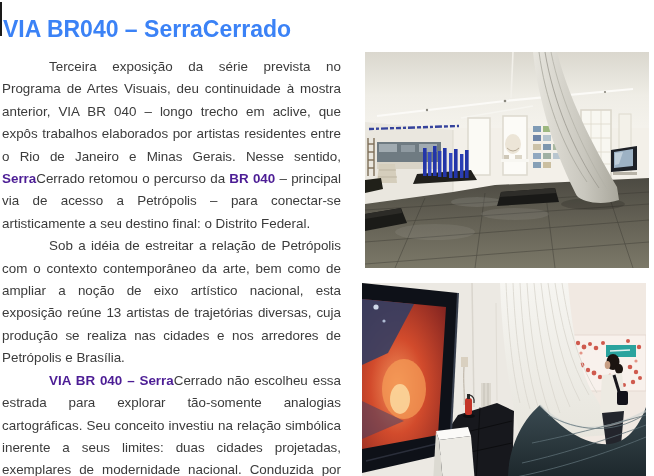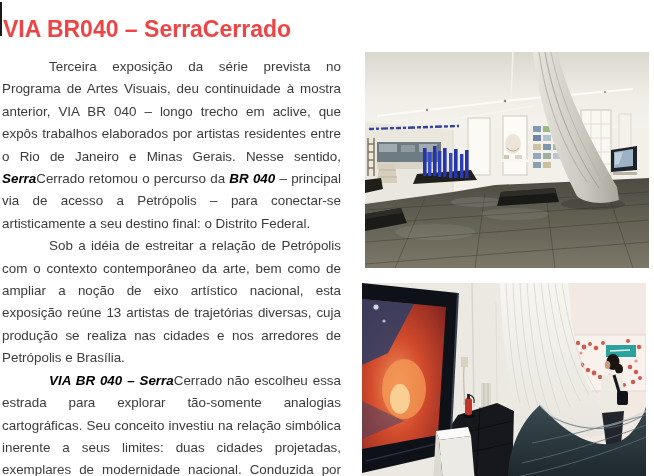--- a/index.html
+++ b/index.html
@@ -3,28 +3,28 @@
 <meta charset="utf-8">
 <style>
   html,body{margin:0;padding:0;}
   body{
     width:654px;height:476px;background:#ffffff;overflow:hidden;position:relative;
     font-family:"Liberation Sans", sans-serif;
   }
   .cursor{position:absolute;left:0;top:2px;width:2px;height:34px;background:#1a1a1a;}
   .doc-title{
     position:absolute;left:3px;top:1px;width:400px;
-    font-size:23px;font-weight:bold;color:#ef4444;letter-spacing:0;
+    font-size:23px;font-weight:bold;color:#3b82f6;letter-spacing:0;
   }
   .text-col{
     position:absolute;left:2px;top:56px;width:339px;
     font-size:13.4px;line-height:22.4px;color:#3b3b3b;text-align:justify;
   }
   .text-col p{margin:0;text-indent:47px;}
-  .b{font-weight:bold;color:#000000;font-style:italic;}
+  .b{font-weight:bold;color:#4c1d95;}
   .photo{position:absolute;background:#ddd;}
   .photo1{left:365px;top:52px;width:284px;height:216px;}
   .photo2{left:362px;top:283px;width:284px;height:193px;overflow:hidden;}
   svg{display:block;}
 </style>
 </head>
 <body>
 
 <div class="cursor"></div>
 

